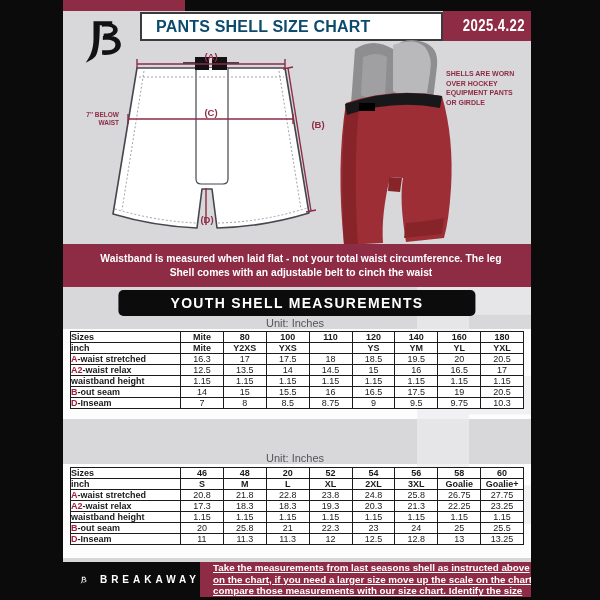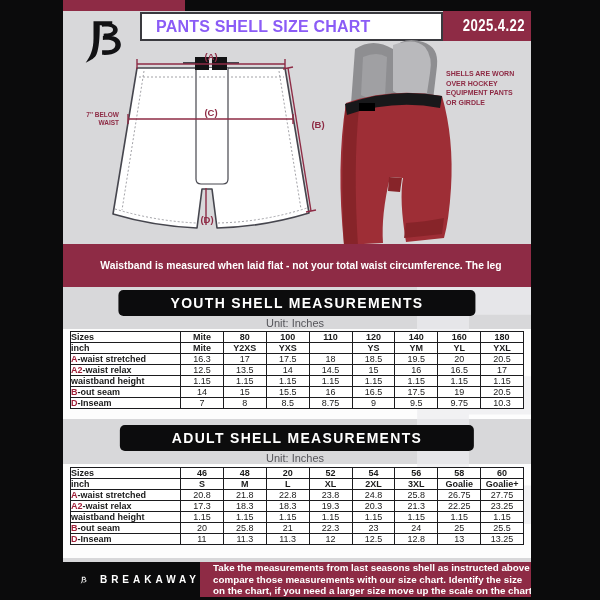--- a/index.html
+++ b/index.html
@@ -6,21 +6,21 @@
   *{box-sizing:border-box;}
   body{font-family:"Liberation Sans",sans-serif;}
   #page{position:relative;width:600px;height:600px;background:#0b0b0c;overflow:hidden;}
   #accent-top{position:absolute;left:63px;top:0;width:122px;height:11px;background:#8e2b45;}
   #content{position:absolute;left:63px;top:11px;width:468px;height:586px;background:#d8d8da;overflow:hidden;}
 
   
   #brand-logo{position:absolute;left:19px;top:4px;width:48px;height:50px;z-index:2;}
   #title-box{position:absolute;left:77px;top:1px;width:303px;height:29px;background:#fff;border:2px solid #3a3a3f;
     display:flex;align-items:center;padding-left:14px;z-index:2;}
-  #title-box span{font-size:16px;font-weight:600;color:#8b5cf6;letter-spacing:.2px;white-space:nowrap;}
+  #title-box span{font-size:16px;font-weight:600;color:#0c4a6e;letter-spacing:.2px;white-space:nowrap;}
   #date-box{position:absolute;left:380px;top:0;width:88px;height:30px;background:#8e2b45;display:flex;align-items:center;justify-content:center;z-index:2;padding-left:13px;}
   #date-box span{color:#fff;font-weight:700;font-size:16px;letter-spacing:.5px;transform:scaleX(.82);white-space:nowrap;}
 
   
   #diagram-svg{position:absolute;left:0;top:0;width:468px;height:240px;z-index:2;}
   .meas-label{position:absolute;z-index:3;font-size:9.5px;font-weight:700;color:#8e2b45;text-align:center;width:30px;}
   #below-waist-note{position:absolute;left:8px;top:100px;width:48px;z-index:3;font-size:6.5px;line-height:8px;
     font-weight:700;color:#8e2b45;text-align:right;}
   #photo-note{position:absolute;left:383px;top:58px;width:84px;z-index:3;font-size:7px;line-height:9.5px;
     font-weight:700;color:#8e2b45;}
@@ -49,21 +49,21 @@
   
   #watermark-b{position:absolute;left:330px;top:235px;font-size:360px;line-height:.85;font-weight:700;
     color:#ededf0;opacity:.7;z-index:1;user-select:none;}
 
   
   #footer-logo-box{position:absolute;left:0;top:551px;width:137px;height:35px;background:#0b0b0c;z-index:3;
     display:flex;align-items:center;padding-left:17px;}
   #footer-brand{color:#fff;font-size:10px;font-weight:700;letter-spacing:4px;margin-left:12px;white-space:nowrap;}
   #footer-note{position:absolute;left:137px;top:551px;width:331px;height:35px;background:#8e2b45;z-index:3;
     display:flex;flex-direction:column;justify-content:center;padding-left:13px;}
-  #footer-note div{color:#fff;font-size:9.8px;line-height:11.6px;font-weight:700;white-space:nowrap;}
+  #footer-note div{color:#fff;font-size:9.8px;line-height:11.6px;font-weight:700;white-space:nowrap;text-decoration:underline;}
 </style>
 </head>
 <body>
 
 <div id="page">
   <div id="accent-top"></div>
 
   <div id="content">
 
     <div id="watermark-b">B</div>
@@ -135,20 +135,21 @@
       </div>
     <div id="photo-note">
         <div>SHELLS ARE WORN</div>
         <div>OVER HOCKEY</div>
         <div>EQUIPMENT PANTS</div>
         <div>OR GIRDLE</div>
       </div>
 
     <div id="notice-band">
         <div>Waistband is measured when laid flat - not your total waist circumference. The leg</div>
+        <div>Shell comes with an adjustable belt to cinch the waist</div>
       </div>
 
     <div class="section-banner" style="top:279px;">
       <span>YOUTH SHELL MEASUREMENTS</span>
     </div>
     <div class="unit-label" style="top:306px;">Unit: Inches</div>
     <table class="size-table" style="top:320px;">
       <tbody>
           <tr class="hdr">
             <td class="lbl">Sizes</td>
@@ -223,23 +224,20 @@
             <td>8.5</td>
             <td>8.75</td>
             <td>9</td>
             <td>9.5</td>
             <td>9.75</td>
             <td>10.3</td>
           </tr>
         </tbody>
     </table>
 
-    <div class="section-banner" style="top:414px;">
-      <span>ADULT SHELL MEASUREMENTS</span>
-    </div>
     <div class="unit-label" style="top:441px;">Unit: Inches</div>
     <table class="size-table" style="top:456px;">
       <tbody>
           <tr class="hdr">
             <td class="lbl">Sizes</td>
             <td>46</td>
             <td>48</td>
             <td>20</td>
             <td>52</td>
             <td>54</td>
@@ -319,18 +317,18 @@
     <div id="footer-logo-box">
       <svg width="20" height="22" viewBox="0 0 60 64">
         <path fill="#ffffff" d="M14 8 L38 8 L38 13 L22 13 C22 30 21 42 18 50 C16 55 11 58 4 61 C10 53 14 44 14 30 Z"></path>
         <path fill="#ffffff" d="M24 11 C38 9 45 13 45 19 C45 25 38 29 27 29 L27 24 C34 24 39 23 39 19 C39 15 34 14 25 15 Z"></path>
         <path fill="#ffffff" d="M26 27 C43 25 49 31 49 38 C49 46 40 52 25 51 L25 45 C36 46 42 44 42 38 C42 33 36 31 26 32 Z"></path>
       </svg>
       <span id="footer-brand">BREAKAWAY</span>
     </div>
     <div id="footer-note">
         <div>Take the measurements from last seasons shell as instructed above</div>
+        <div>on the chart, if you need a larger size move up the scale on the chart</div>
         <div>compare those measurements  with our size chart. Identify the size</div>
-        <div>on the chart, if you need a larger size move up the scale on the chart</div>
       </div>
 
   </div>
 </div>
 
 </body></html>

